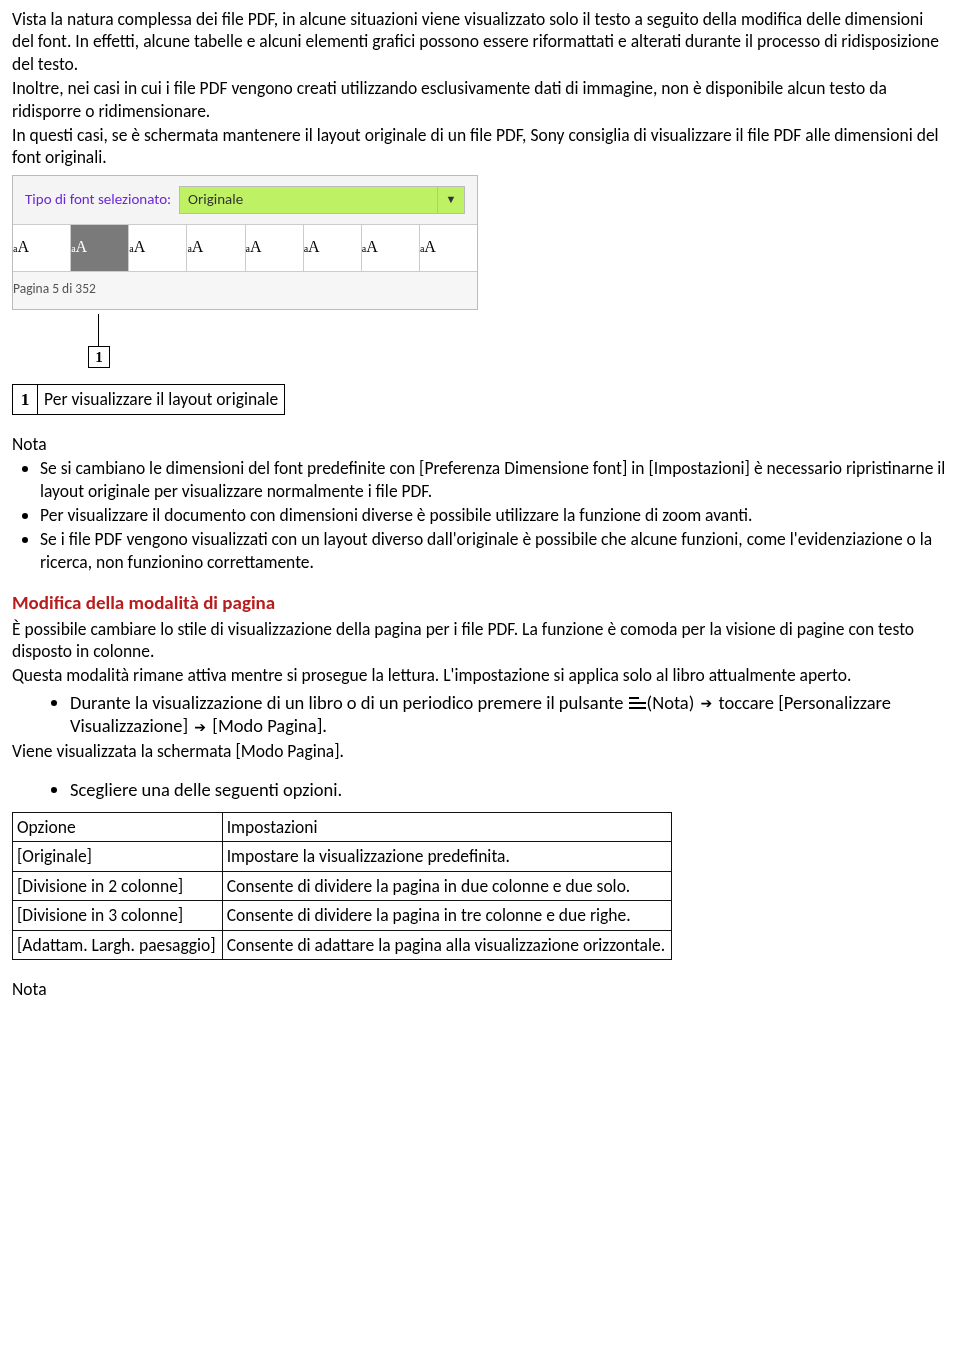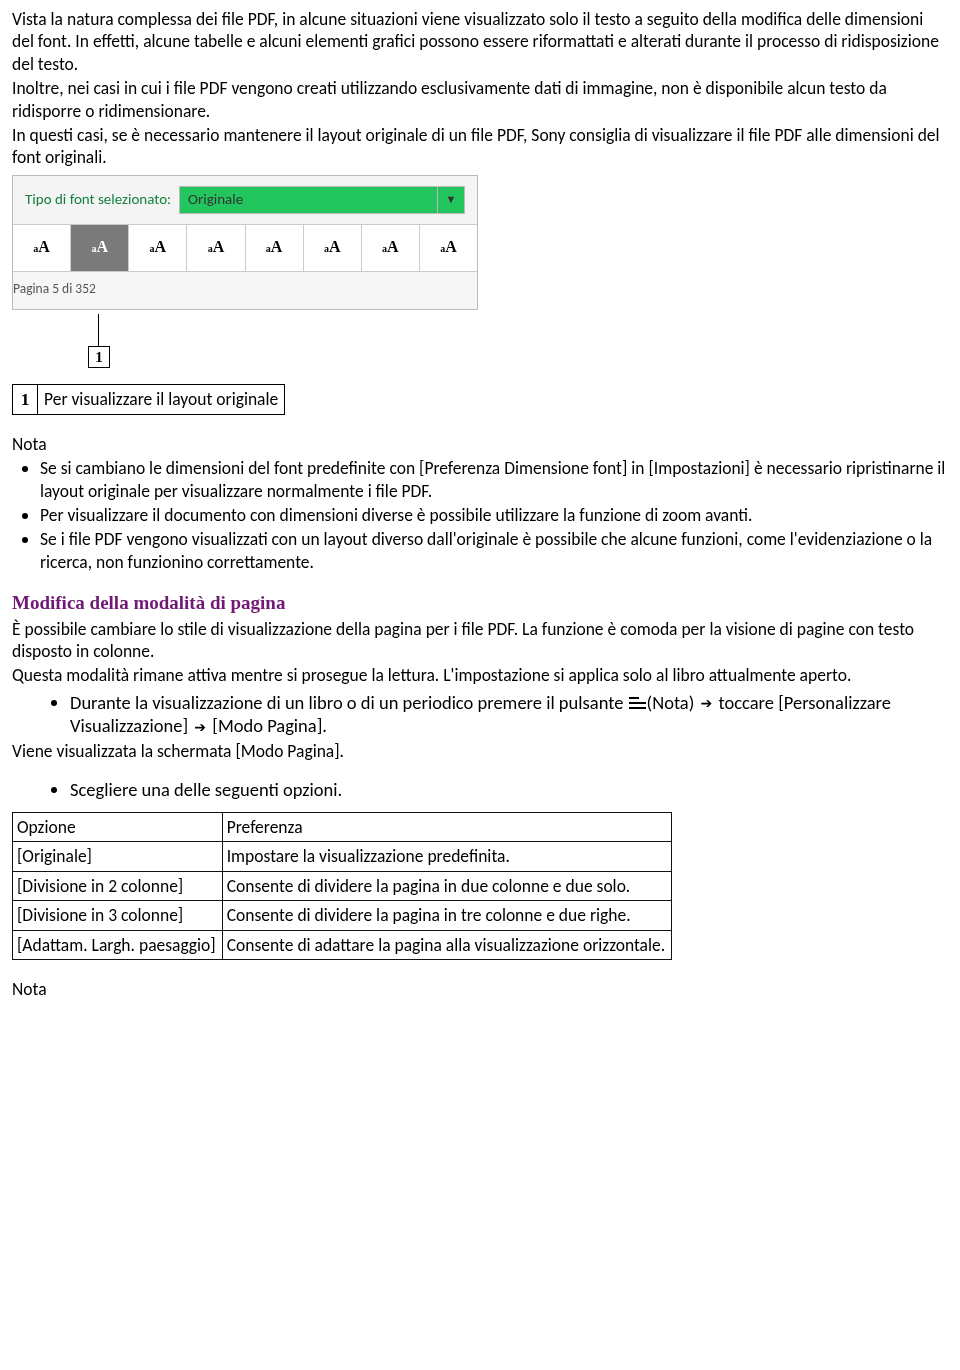--- a/index.html
+++ b/index.html
@@ -21,44 +21,43 @@
     background: #fff;
     margin: 6px 0 4px 0;
   }
   .fs-top {
     display: flex;
     align-items: center;
     padding: 10px 12px;
     background: #f4f4f4;
     border-bottom: 1px solid #ccc;
   }
-  .fs-label { font-size: 15px; color: #15803d; margin-right: 8px; }
+  .fs-label { font-size: 15px; color: #6d28d9; margin-right: 8px; }
   .fs-dd {
     flex: 1;
     display: flex;
     align-items: center;
     border: 1px solid #bbb;
-    background: #22c55e;
+    background: #bef264;
     height: 26px;
   }
   .fs-dd-text { flex: 1; padding: 0 8px; font-size: 15px; color: #333; }
   .fs-dd-arrow {
     width: 26px; height: 26px;
     border-left: 1px solid #bbb;
     display: flex; align-items: center; justify-content: center;
     font-size: 11px; color: #333;
   }
   .fs-row { display: flex; }
   .fs-cell {
     flex: 1;
     border-right: 1px solid #ccc;
-    text-align: center;
+    text-align: left;
     padding: 10px 0 14px 0;
     font-family: Georgia, "Times New Roman", serif;
-    font-weight: bold;
   }
   .fs-cell:last-child { border-right: none; }
   .fs-cell.on { background: #7a7a7a; color: #fff; }
   .aA .sm { font-size: 10px; }
   .aA .lg { font-size: 16px; }
   .fs-bottom {
     font-size: 13.5px;
     color: #555;
     padding: 8px 0 12px 0;
     background: #f6f6f6;
@@ -101,25 +100,24 @@
     text-align: center;
     font-family: "Times New Roman", serif;
     font-weight: bold;
   }
 
   .section-label { font-weight: 400; margin: 8px 0 2px 0; }
   ul.notes { margin: 2px 0 18px 0; padding-left: 28px; }
   ul.notes li { margin-bottom: 2px; }
 
   h3.blue {
-    color: #701a75;
+    color: #b91c1c;
     font-size: 19px;
     font-weight: bold;
     margin: 14px 0 2px 0;
-    font-family: Liberation Serif, serif;
   }
 
   ul.steps { margin: 4px 0 2px 0; padding-left: 58px; font-size: 18.5px; }
   ul.steps li { margin-bottom: 2px; }
 
   .menu-icon {
     display: inline-block;
     width: 17px;
     vertical-align: middle;
     margin: 0 1px;
@@ -150,21 +148,21 @@
     font-weight: 400;
     font-size: 17.5px;
   }
 </style>
 </head>
 <body>
 
 <div class="intro">
   <p>Vista la natura complessa dei file PDF, in alcune situazioni viene visualizzato solo il testo a seguito della modifica delle dimensioni del font. In effetti, alcune tabelle e alcuni elementi grafici possono essere riformattati e alterati durante il processo di ridisposizione del testo.</p>
   <p>Inoltre, nei casi in cui i file PDF vengono creati utilizzando esclusivamente dati di immagine, non è disponibile alcun testo da ridisporre o ridimensionare.</p>
-  <p>In questi casi, se è necessario mantenere il layout originale di un file PDF, Sony consiglia di visualizzare il file PDF alle dimensioni del font originali.</p>
+  <p>In questi casi, se è schermata mantenere il layout originale di un file PDF, Sony consiglia di visualizzare il file PDF alle dimensioni del font originali.</p>
 </div>
 
 <div class="fs-illus">
   <div class="fs-top">
     <span class="fs-label">Tipo di font selezionato:</span>
     <div class="fs-dd">
       <span class="fs-dd-text">Originale</span>
       <span class="fs-dd-arrow">▼</span>
     </div>
   </div>
@@ -213,21 +211,21 @@
 <p>Viene visualizzata la schermata [Modo Pagina].</p>
 
 <ul class="steps" style="margin-top:16px;margin-bottom:10px;">
   <li>Scegliere una delle seguenti opzioni.</li>
 </ul>
 
 <table class="opt">
   <tbody>
       <tr>
     <th>Opzione</th>
-    <th>Preferenza</th>
+    <th>Impostazioni</th>
   </tr>
   <tr>
     <td>[Originale]</td>
     <td>Impostare la visualizzazione predefinita.</td>
   </tr>
   <tr>
     <td>[Divisione in 2 colonne]</td>
     <td>Consente di dividere la pagina in due colonne e due solo.</td>
   </tr>
   <tr>

